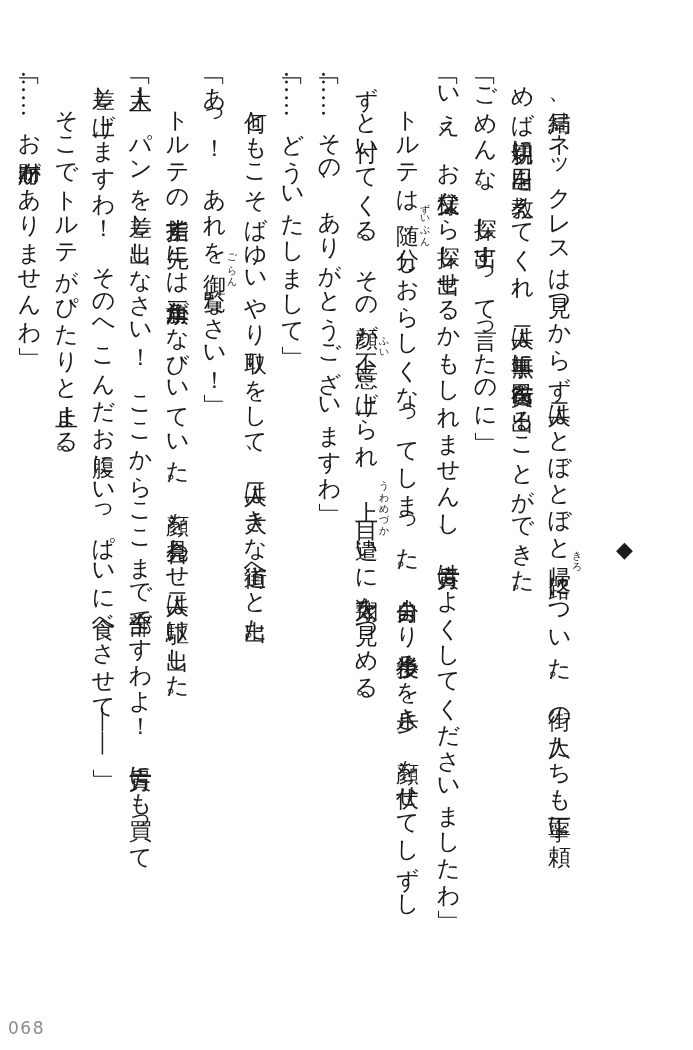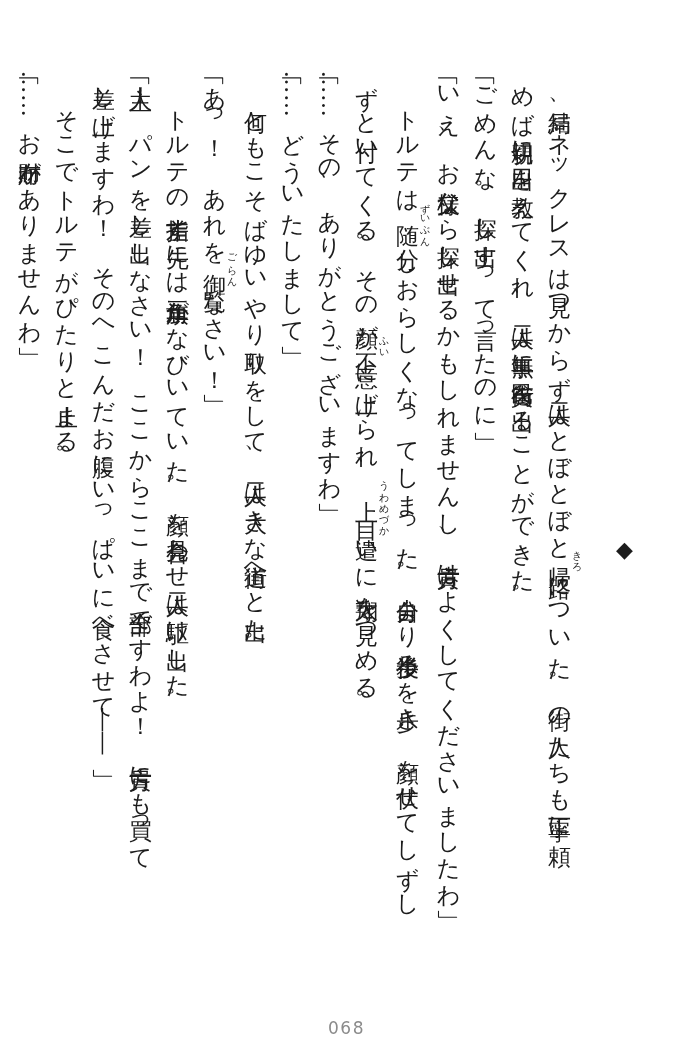--- a/index.html
+++ b/index.html
@@ -47,21 +47,21 @@
   rt {
     font-size: 10px;
     letter-spacing: 0;
     font-family: "DejaVu Serif", "Liberation Serif", serif;
   }
   .page-number {
     position: absolute;
     left: 0;
     right: 8px;
     bottom: 12px;
-    text-align: center;
+    text-align: left;
     font-family: "DejaVu Sans", "Liberation Sans", sans-serif;
     font-size: 17px;
     letter-spacing: 1.5px;
     color: #8b8b8b;
     padding-left: 8px;
   }
 </style>
 </head>
 <body>
 

